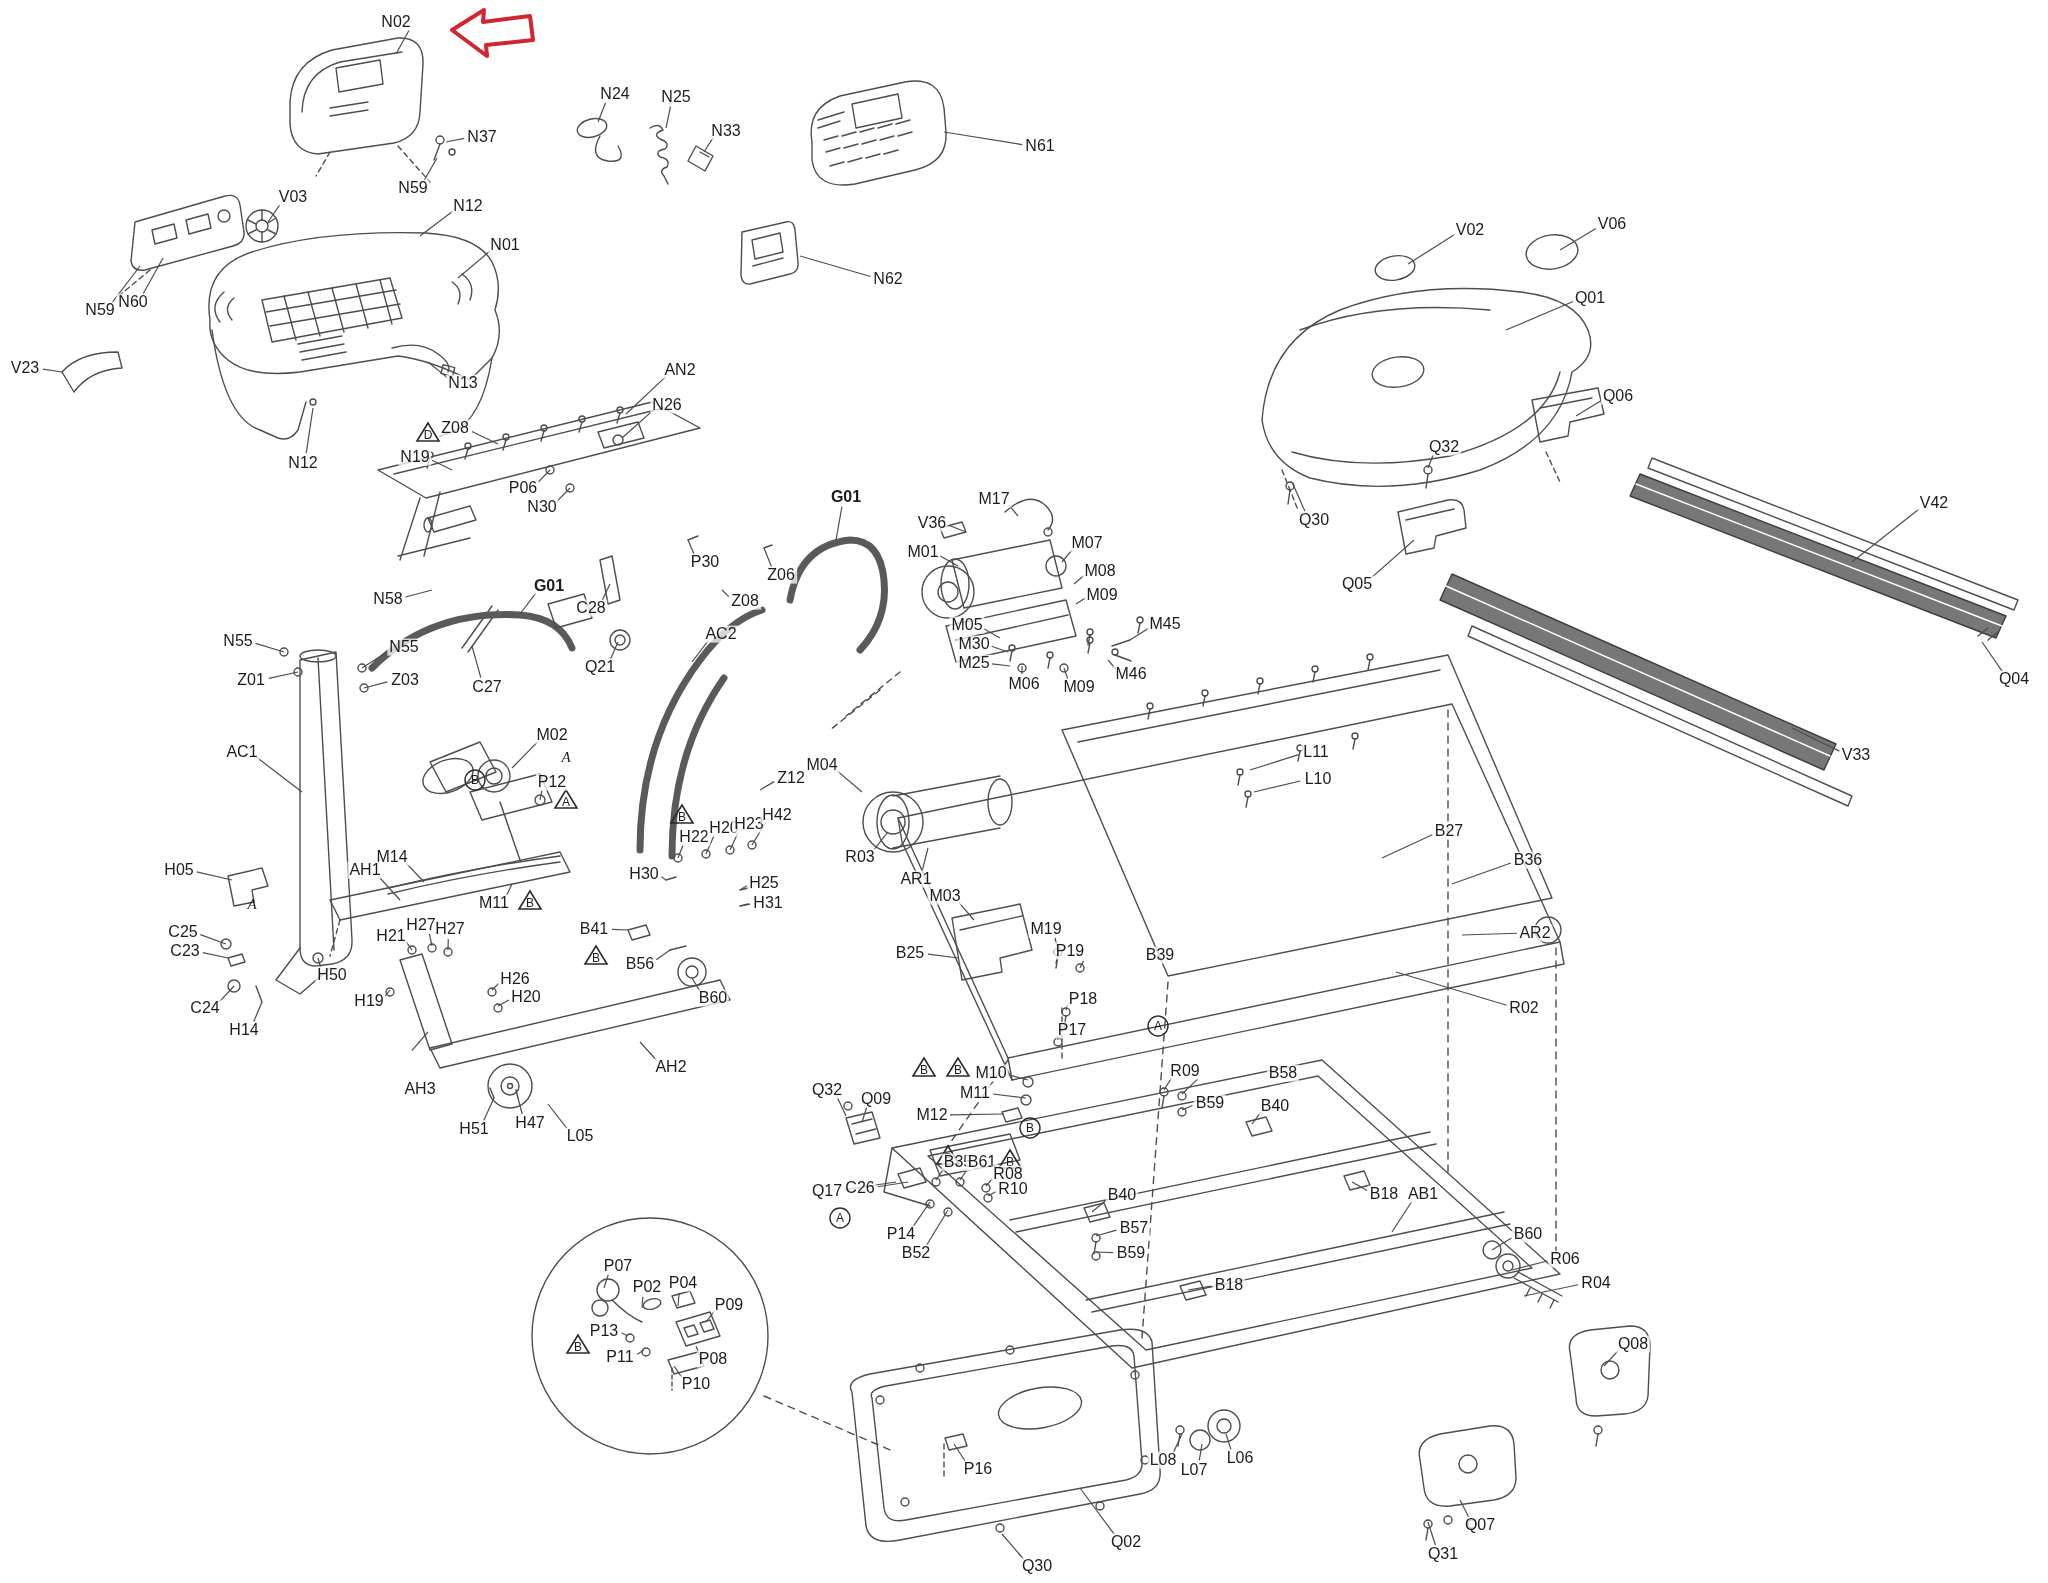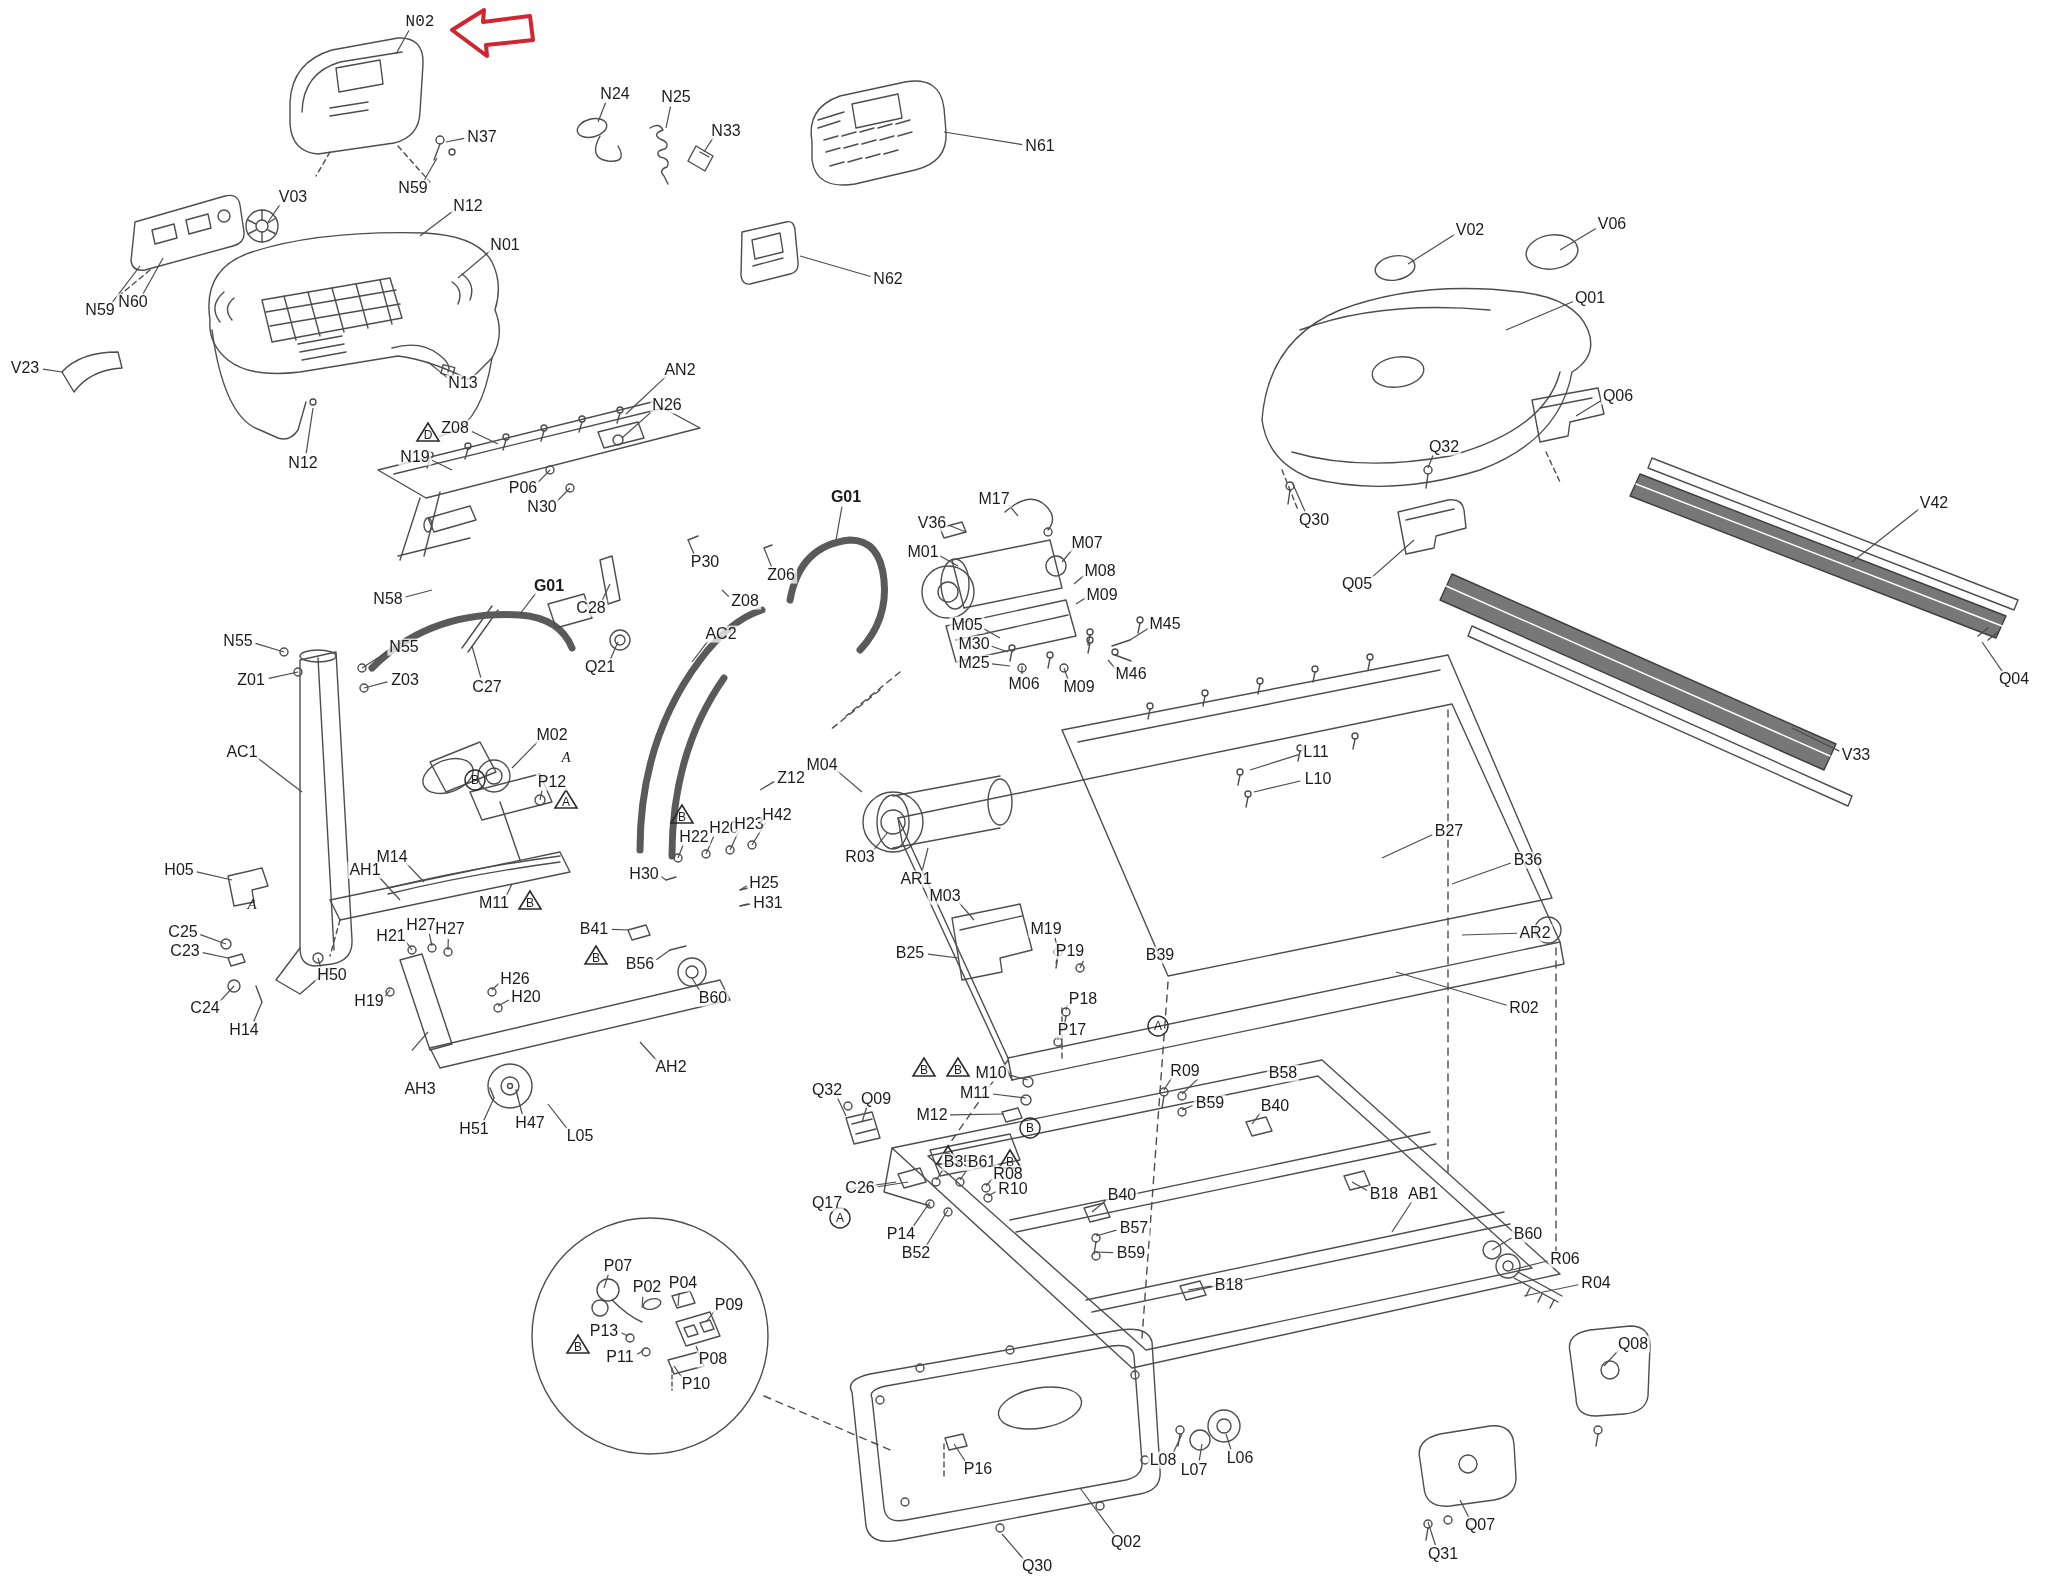--- a/index.html
+++ b/index.html
@@ -594,21 +594,21 @@
         <text x="1158" y="1030" class="sym-letter">A</text>
         <circle cx="840" cy="1218" r="10" class="sym-circle"></circle>
         <text x="840" y="1222" class="sym-letter">A</text>
         <circle cx="1030" cy="1128" r="10" class="sym-circle"></circle>
         <text x="1030" y="1132" class="sym-letter">B</text>
         <text x="252" y="909" class="plain-letter">A</text>
         <text x="566" y="762" class="plain-letter">A</text>
       </g>
 </svg>
 
-<div class="part-label" style="left: 420px; top: 22px; font-family: Liberation Mono, monospace;">N02</div>
+<div class="part-label" style="left: 396px; top: 22px;">N02</div>
     <div class="part-label" style="left: 482px; top: 137px;">N37</div>
     <div class="part-label" style="left: 413px; top: 188px;">N59</div>
     <div class="part-label" style="left: 293px; top: 197px;">V03</div>
     <div class="part-label" style="left: 468px; top: 206px;">N12</div>
     <div class="part-label" style="left: 505px; top: 245px;">N01</div>
     <div class="part-label" style="left: 100px; top: 310px;">N59</div>
     <div class="part-label" style="left: 133px; top: 302px;">N60</div>
     <div class="part-label" style="left: 463px; top: 383px;">N13</div>
     <div class="part-label" style="left: 303px; top: 463px;">N12</div>
     <div class="part-label" style="left: 25px; top: 368px;">V23</div>
@@ -716,21 +716,21 @@
     <div class="part-label" style="left: 827px; top: 1090px;">Q32</div>
     <div class="part-label" style="left: 876px; top: 1099px;">Q09</div>
     <div class="part-label" style="left: 1185px; top: 1071px;">R09</div>
     <div class="part-label" style="left: 1283px; top: 1073px;">B58</div>
     <div class="part-label" style="left: 1210px; top: 1103px;">B59</div>
     <div class="part-label" style="left: 1275px; top: 1106px;">B40</div>
     <div class="part-label" style="left: 958px; top: 1162px;">B35</div>
     <div class="part-label" style="left: 982px; top: 1162px;">B61</div>
     <div class="part-label" style="left: 1008px; top: 1174px;">R08</div>
     <div class="part-label" style="left: 1013px; top: 1189px;">R10</div>
-    <div class="part-label" style="left: 827px; top: 1191px; margin-top: 12px;">Q17</div>
+    <div class="part-label" style="left: 827px; top: 1191px;">Q17</div>
     <div class="part-label" style="left: 860px; top: 1188px;">C26</div>
     <div class="part-label" style="left: 901px; top: 1234px;">P14</div>
     <div class="part-label" style="left: 916px; top: 1253px;">B52</div>
     <div class="part-label" style="left: 1122px; top: 1195px;">B40</div>
     <div class="part-label" style="left: 1134px; top: 1228px;">B57</div>
     <div class="part-label" style="left: 1131px; top: 1253px;">B59</div>
     <div class="part-label" style="left: 1229px; top: 1285px;">B18</div>
     <div class="part-label" style="left: 1384px; top: 1194px;">B18</div>
     <div class="part-label" style="left: 1423px; top: 1194px;">AB1</div>
     <div class="part-label" style="left: 1528px; top: 1234px;">B60</div>

